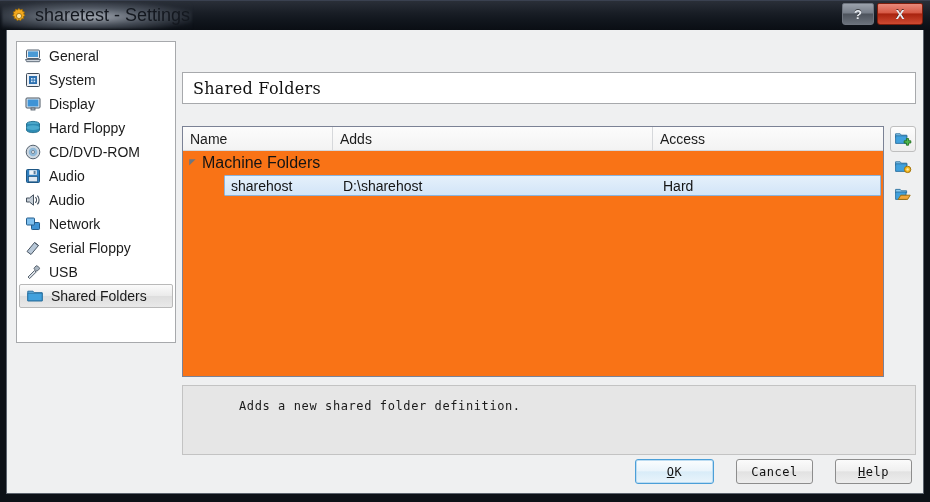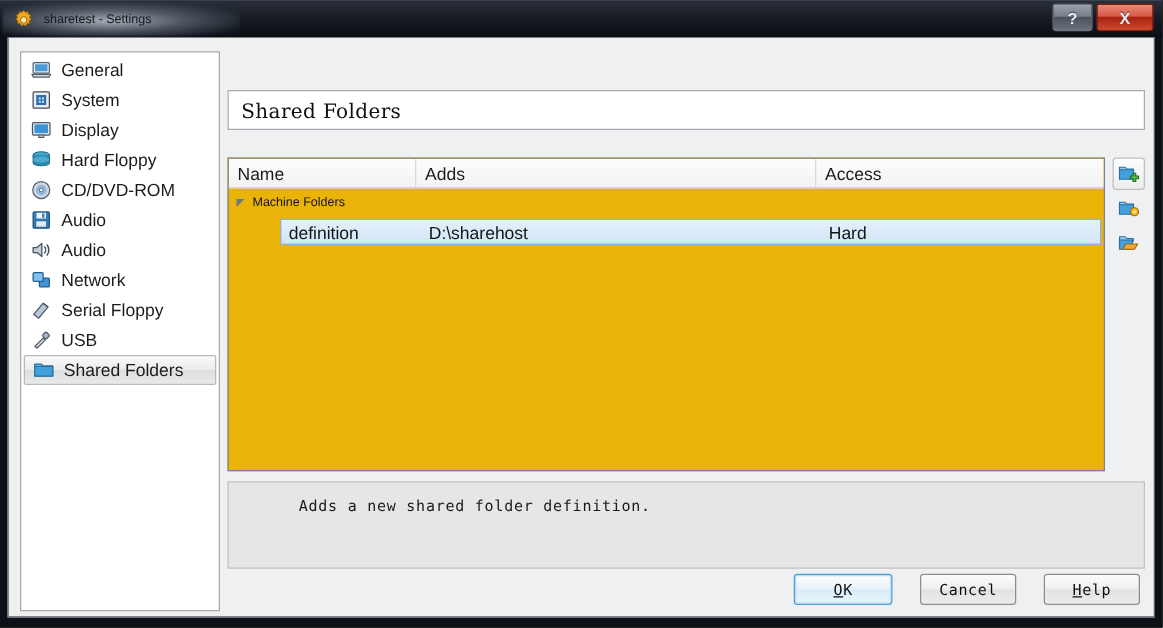--- a/index.html
+++ b/index.html
@@ -42,21 +42,21 @@
     position: relative;
     margin-left: 10px;
     width: 18px; height: 18px;
     z-index: 2;
     flex: none;
   }
   #win-title {
     position: relative;
     z-index: 2;
     margin-left: 7px;
-    font-size: 10px;
+    font-size: 18px;
     color: #14181f;
     white-space: nowrap;
   }
 
   .titlebtn {
     position: absolute;
     top: 2px;
     height: 22px;
     border: 1px solid #6e747e;
     border-radius: 2px 2px 3px 3px;
@@ -82,21 +82,21 @@
     width: 918px; height: 464px;
     background: #eff0f1;
     border: 1px solid #5d646e;
     border-top: none;
   }
 
   
   #sidebar {
     position: absolute;
     left: 9px; top: 11px;
-    width: 160px; height: 448px;
+    width: 160px; height: 302px;
     background: #ffffff;
     border: 1px solid #a7a9ac;
   }
   .side-item {
     position: relative;
     height: 24px;
     margin: 0 1px;
     display: flex;
     align-items: center;
     padding-left: 6px;
@@ -139,21 +139,21 @@
     font-size: 16px;
     color: #101010;
     letter-spacing: 0.3px;
   }
 
   
   #table-panel {
     position: absolute;
     left: 0; top: 85px;
     width: 702px; height: 251px;
-    background: #eab308;
+    background: #f97316;
     border: 1px solid #7b8295;
     overflow: hidden;
   }
   #table-head {
     display: flex;
     height: 24px;
     background: linear-gradient(180deg, #fcfcfc 0%, #f3f3f3 100%);
     border-bottom: 1px solid #d6d8db;
   }
   .th {
@@ -163,21 +163,21 @@
     padding-left: 7px;
     border-right: 1px solid #d6d8db;
     height: 100%;
   }
   .th.last { border-right: none; }
 
   .tree-row {
     display: flex;
     height: 23px;
     align-items: center;
-    font-size: 10px;
+    font-size: 16px;
     color: #141414;
   }
   #row-group { padding-left: 3px; }
   .tri {
     width: 12px; height: 23px;
     flex: none;
     display: flex; align-items: center; justify-content: center;
   }
   #group-label { padding-left: 4px; }
 
@@ -399,21 +399,21 @@
         <div class="tree-row" id="row-group">
           <span class="tri">
             <svg width="9" height="9" viewBox="0 0 9 9">
                 <path d="M1.2 1.2h6.4L1.2 7.6z" fill="#6d7681"></path>
               </svg>
           </span>
           <span id="group-label">Machine Folders</span>
         </div>
 
         <div id="row-item">
-          <div class="cell" style="width:112px">definition</div>
+          <div class="cell" style="width:112px">sharehost</div>
           <div class="cell" style="width:320px">D:\sharehost</div>
           <div class="cell" style="width:220px">Hard</div>
         </div>
 
       </div>
 
       <div id="tools">
 
         <div class="toolbtn active">
           <svg width="18" height="18" viewBox="0 0 18 18">

